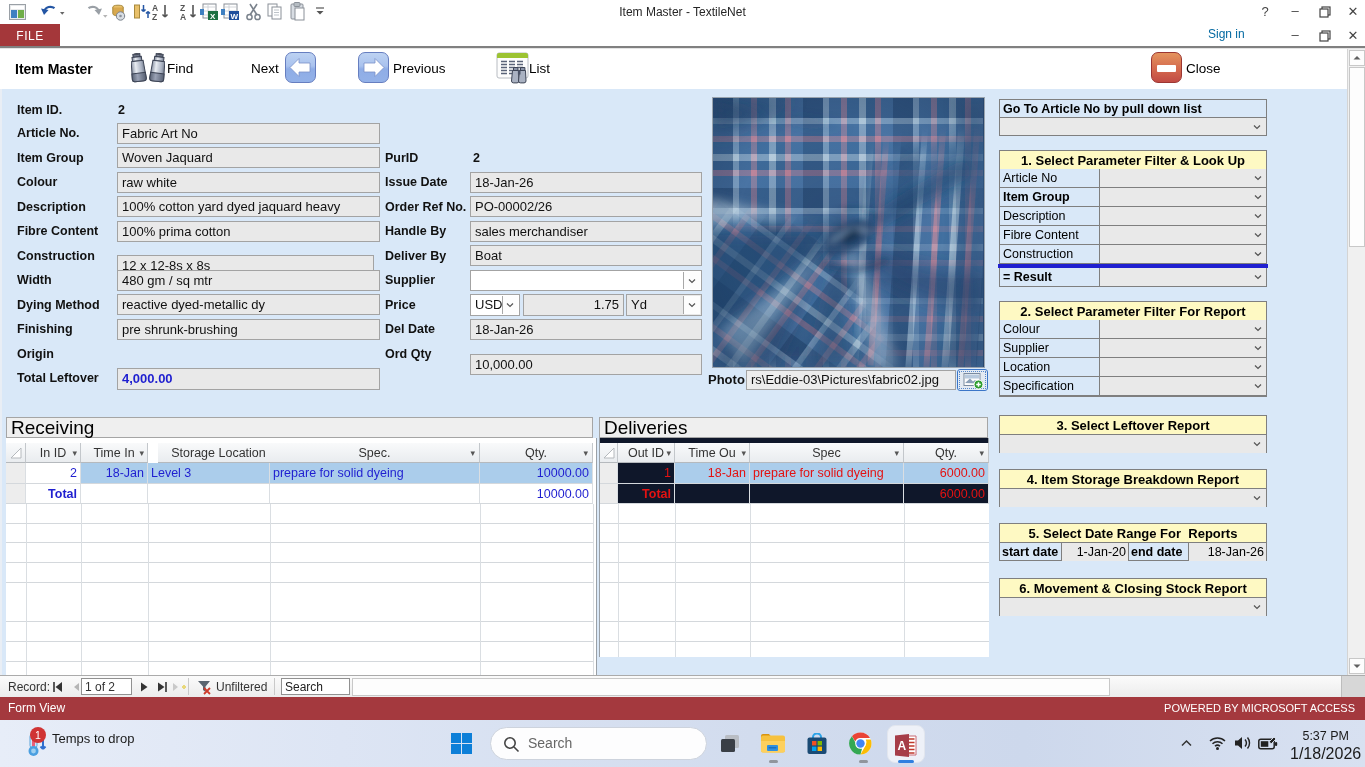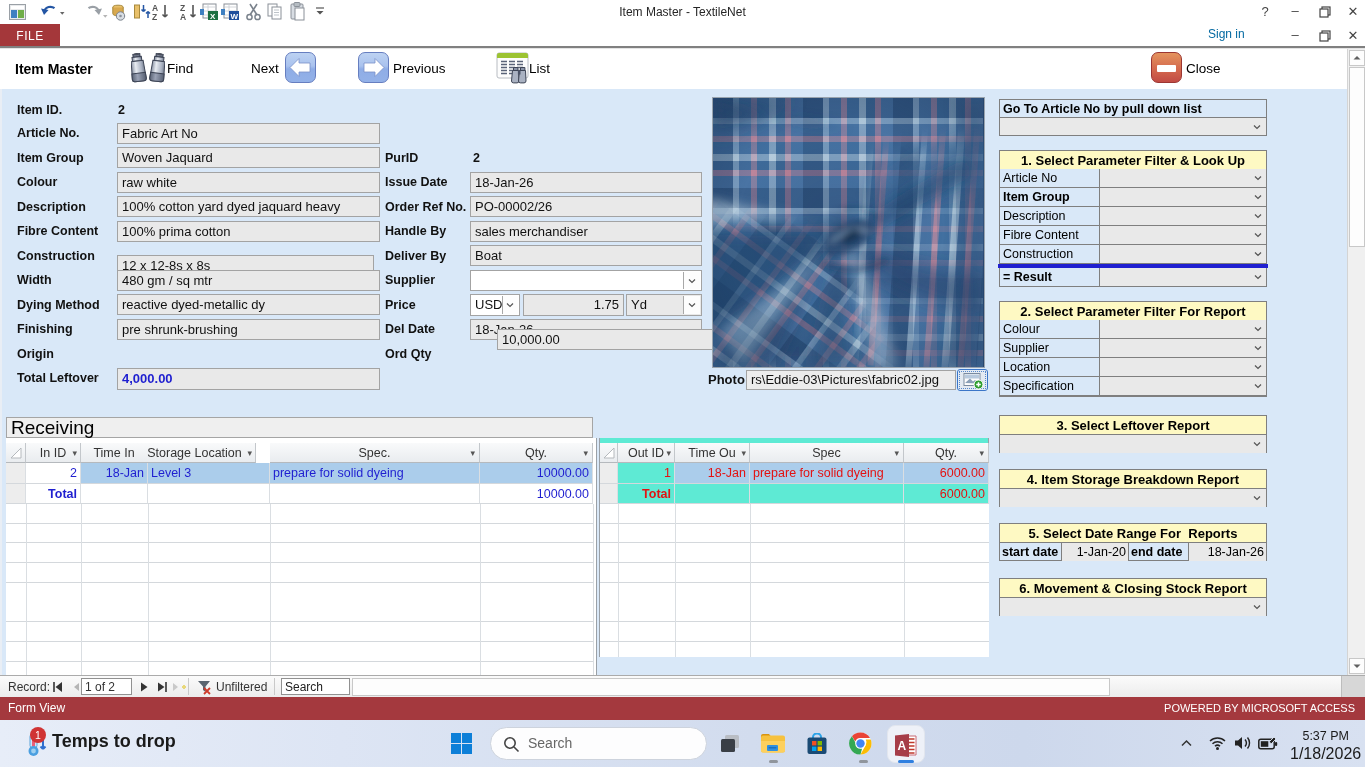--- a/index.html
+++ b/index.html
@@ -288,21 +288,21 @@
   </div>
   <div class="abs field" style="left:523px;top:294px;width:101px;height:22px;text-align:right;padding-right:4px;">1.75</div>
   <div class="abs field" style="left:626px;top:294px;width:76px;height:22px;background:#e9e9e9;">Yd
     <div class="combo-btn">
         <svg class="chev" viewBox="0 0 8 8">
           <path d="M1 2.5 L4 5.5 L7 2.5" stroke="#555" stroke-width="1.2" fill="none"></path>
         </svg>
       </div>
   </div>
   <div class="abs field" style="left:470px;top:319px;width:232px;height:21px;">18-Jan-26</div>
-  <div class="abs field" style="left:470px;top:329px;width:232px;height:21px;margin-left:27px;">10,000.00</div>
+  <div class="abs field" style="left:470px;top:354px;width:232px;height:21px;">10,000.00</div>
 
   <div class="abs" style="left:712px;top:97px;width:273px;height:271px;border:1px solid #9aa4ae;background:#46749f;overflow:hidden;">
     <svg width="271" height="270" viewBox="0 0 271 270" style="display:block;">
       <defs>
         <pattern id="plaidv" width="90" height="90" patternUnits="userSpaceOnUse">
           <rect width="90" height="90" fill="#4a74a4"></rect>
           <rect x="0" width="20" height="90" fill="#2c4e78"></rect>
           <rect x="20" width="6" height="90" fill="#a8c2d8"></rect>
           <rect x="26" width="12" height="90" fill="#4a74a4"></rect>
           <rect x="38" width="6" height="90" fill="#c08ba0"></rect>
@@ -390,21 +390,21 @@
 
   <div class="abs ds-caption" style="left:6px;top:417px;width:587px;height:21px;">Receiving</div>
   <div class="abs" style="left:6px;top:438px;width:591px;height:237px;background:#fff;border-right:1px solid #9aa0a6;">
     <div style="position:relative;width:100%;height:100%;">
 
       <div class="ds-h" style="left:0px;top:5px;width:20px;height:20px;"><svg width="12" height="12" viewBox="0 0 12 12" style="margin-top:4px;">
             <path d="M1 11 L11 1 L11 11 Z" fill="#fff" stroke="#b5b9bd"></path>
           </svg></div>
       <div class="ds-h" style="left:20px;top:5px;width:55px;height:20px;">In ID <span class="hdd">▾</span></div>
       <div class="ds-h" style="left:75px;top:5px;width:67px;height:20px;">Time In <span class="hdd">▾</span></div>
-      <div class="ds-h" style="left:128px;top:5px;width:122px;height:20px;">Storage Location <span class="hdd">▾</span></div>
+      <div class="ds-h" style="left:152px;top:5px;width:122px;height:20px;">Storage Location <span class="hdd">▾</span></div>
       <div class="ds-h" style="left:264px;top:5px;width:210px;height:20px;">Spec. <span class="hdd" style="right:4px;">▾</span></div>
       <div class="ds-h" style="left:474px;top:5px;width:113px;height:20px;">Qty. <span class="hdd" style="right:4px;">▾</span></div>
 
       <div class="ds-c selcol" style="left:0px;top:25px;width:20px;height:21px;"></div>
       <div class="ds-c" style="left:20px;top:25px;width:55px;height:21px;color:#1f1fd0;text-align:right;">2</div>
       <div class="ds-c hl" style="left:75px;top:25px;width:67px;height:21px;color:#1f1fd0;text-align:right;">18-Jan</div>
       <div class="ds-c hl" style="left:142px;top:25px;width:122px;height:21px;color:#1f1fd0;">Level 3</div>
       <div class="ds-c hl" style="left:264px;top:25px;width:210px;height:21px;color:#1f1fd0;">prepare for solid dyeing</div>
       <div class="ds-c hl" style="left:474px;top:25px;width:113px;height:21px;color:#1f1fd0;text-align:right;">10000.00</div>
 
@@ -417,21 +417,22 @@
       <div class="emptyrows" style="left:0;top:66px;width:587px;height:171px;"></div>
       <div class="vline" style="left:20px;top:66px;height:171px;"></div>
       <div class="vline" style="left:75px;top:66px;height:171px;"></div>
       <div class="vline" style="left:142px;top:66px;height:171px;"></div>
       <div class="vline" style="left:264px;top:66px;height:171px;"></div>
       <div class="vline" style="left:474px;top:66px;height:171px;"></div>
       <div class="vline" style="left:587px;top:66px;height:171px;"></div>
     </div>
   </div>
 
-  <div class="abs" style="left:599px;top:438px;width:390px;height:219px;background:#5eead4;border-right:1px solid #9aa0a6;border-left:1px solid #9aa0a6;">
+  <div class="abs ds-caption" style="left:599px;top:417px;width:389px;height:21px;">Deliveries</div>
+  <div class="abs" style="left:599px;top:438px;width:390px;height:219px;background:#0f172a;border-right:1px solid #9aa0a6;border-left:1px solid #9aa0a6;">
     <div style="position:relative;width:100%;height:100%;">
       <div class="ds-h" style="left:0px;top:5px;width:18px;height:20px;"><svg width="12" height="12" viewBox="0 0 12 12" style="margin-top:4px;">
             <path d="M1 11 L11 1 L11 11 Z" fill="#fff" stroke="#b5b9bd"></path>
           </svg></div>
       <div class="ds-h" style="left:18px;top:5px;width:57px;height:20px;">Out ID <span class="hdd">▾</span></div>
       <div class="ds-h" style="left:75px;top:5px;width:75px;height:20px;">Time Ou <span class="hdd">▾</span></div>
       <div class="ds-h" style="left:150px;top:5px;width:154px;height:20px;">Spec <span class="hdd" style="right:4px;">▾</span></div>
       <div class="ds-h" style="left:304px;top:5px;width:85px;height:20px;">Qty. <span class="hdd" style="right:4px;">▾</span></div>
       <div class="ds-c selcol" style="left:0px;top:25px;width:18px;height:21px;"></div>
       <div class="ds-c" style="left:18px;top:25px;width:57px;height:21px;color:#e31212;text-align:right;">1</div>
@@ -627,21 +628,21 @@
   <div class="abs" id="taskbar">
 
     <svg class="abs" style="left:24px;top:11px;" width="26" height="28" viewBox="0 0 26 28">
       <rect x="6" y="2" width="7" height="16" rx="3.5" fill="#cfe6f7" stroke="#5ba3d9"></rect>
       <rect x="8" y="5" width="3" height="11" rx="1.5" fill="#e8607a"></rect>
       <circle cx="9.5" cy="20" r="5" fill="#4a9fe0"></circle>
       <circle cx="9.5" cy="20" r="2.4" fill="#9fd0f0"></circle>
       <path d="M19 8 V18 M19 18 L16.5 15.5 M19 18 L21.5 15.5" stroke="#2f6fd0" stroke-width="2" fill="none"></path>
     </svg>
     <div class="abs" style="left:30px;top:7px;width:16px;height:16px;border-radius:50%;background:#d03434;color:#fff;font-size:10.5px;text-align:center;line-height:16px;">1</div>
-    <div class="abs" style="left:52px;top:11px;font-size:18px;font-weight:bold;color:#1a1a1a;">Temps to drop</div>
+    <div class="abs" style="left:52px;top:11px;font-size:13px;font-weight:normal;color:#1a1a1a;">Temps to drop</div>
     <div class="abs" style="left:52px;top:27px;font-size:13px;color:#555;margin-top:27px;">Next Tuesday</div>
 
     <svg class="abs" style="left:451px;top:13px;" width="21" height="21" viewBox="0 0 21 21">
       <rect x="0" y="0" width="10" height="10" fill="#0d7fd8"></rect>
         <rect x="11" y="0" width="10" height="10" fill="#0d7fd8"></rect>
       <rect x="0" y="11" width="10" height="10" fill="#0d7fd8"></rect>
         <rect x="11" y="11" width="10" height="10" fill="#0d7fd8"></rect>
     </svg>
 
     <div class="abs" style="left:490px;top:7px;width:217px;height:33px;background:#fdfdfe;border:1px solid #cdd3dd;border-radius:17px;">

